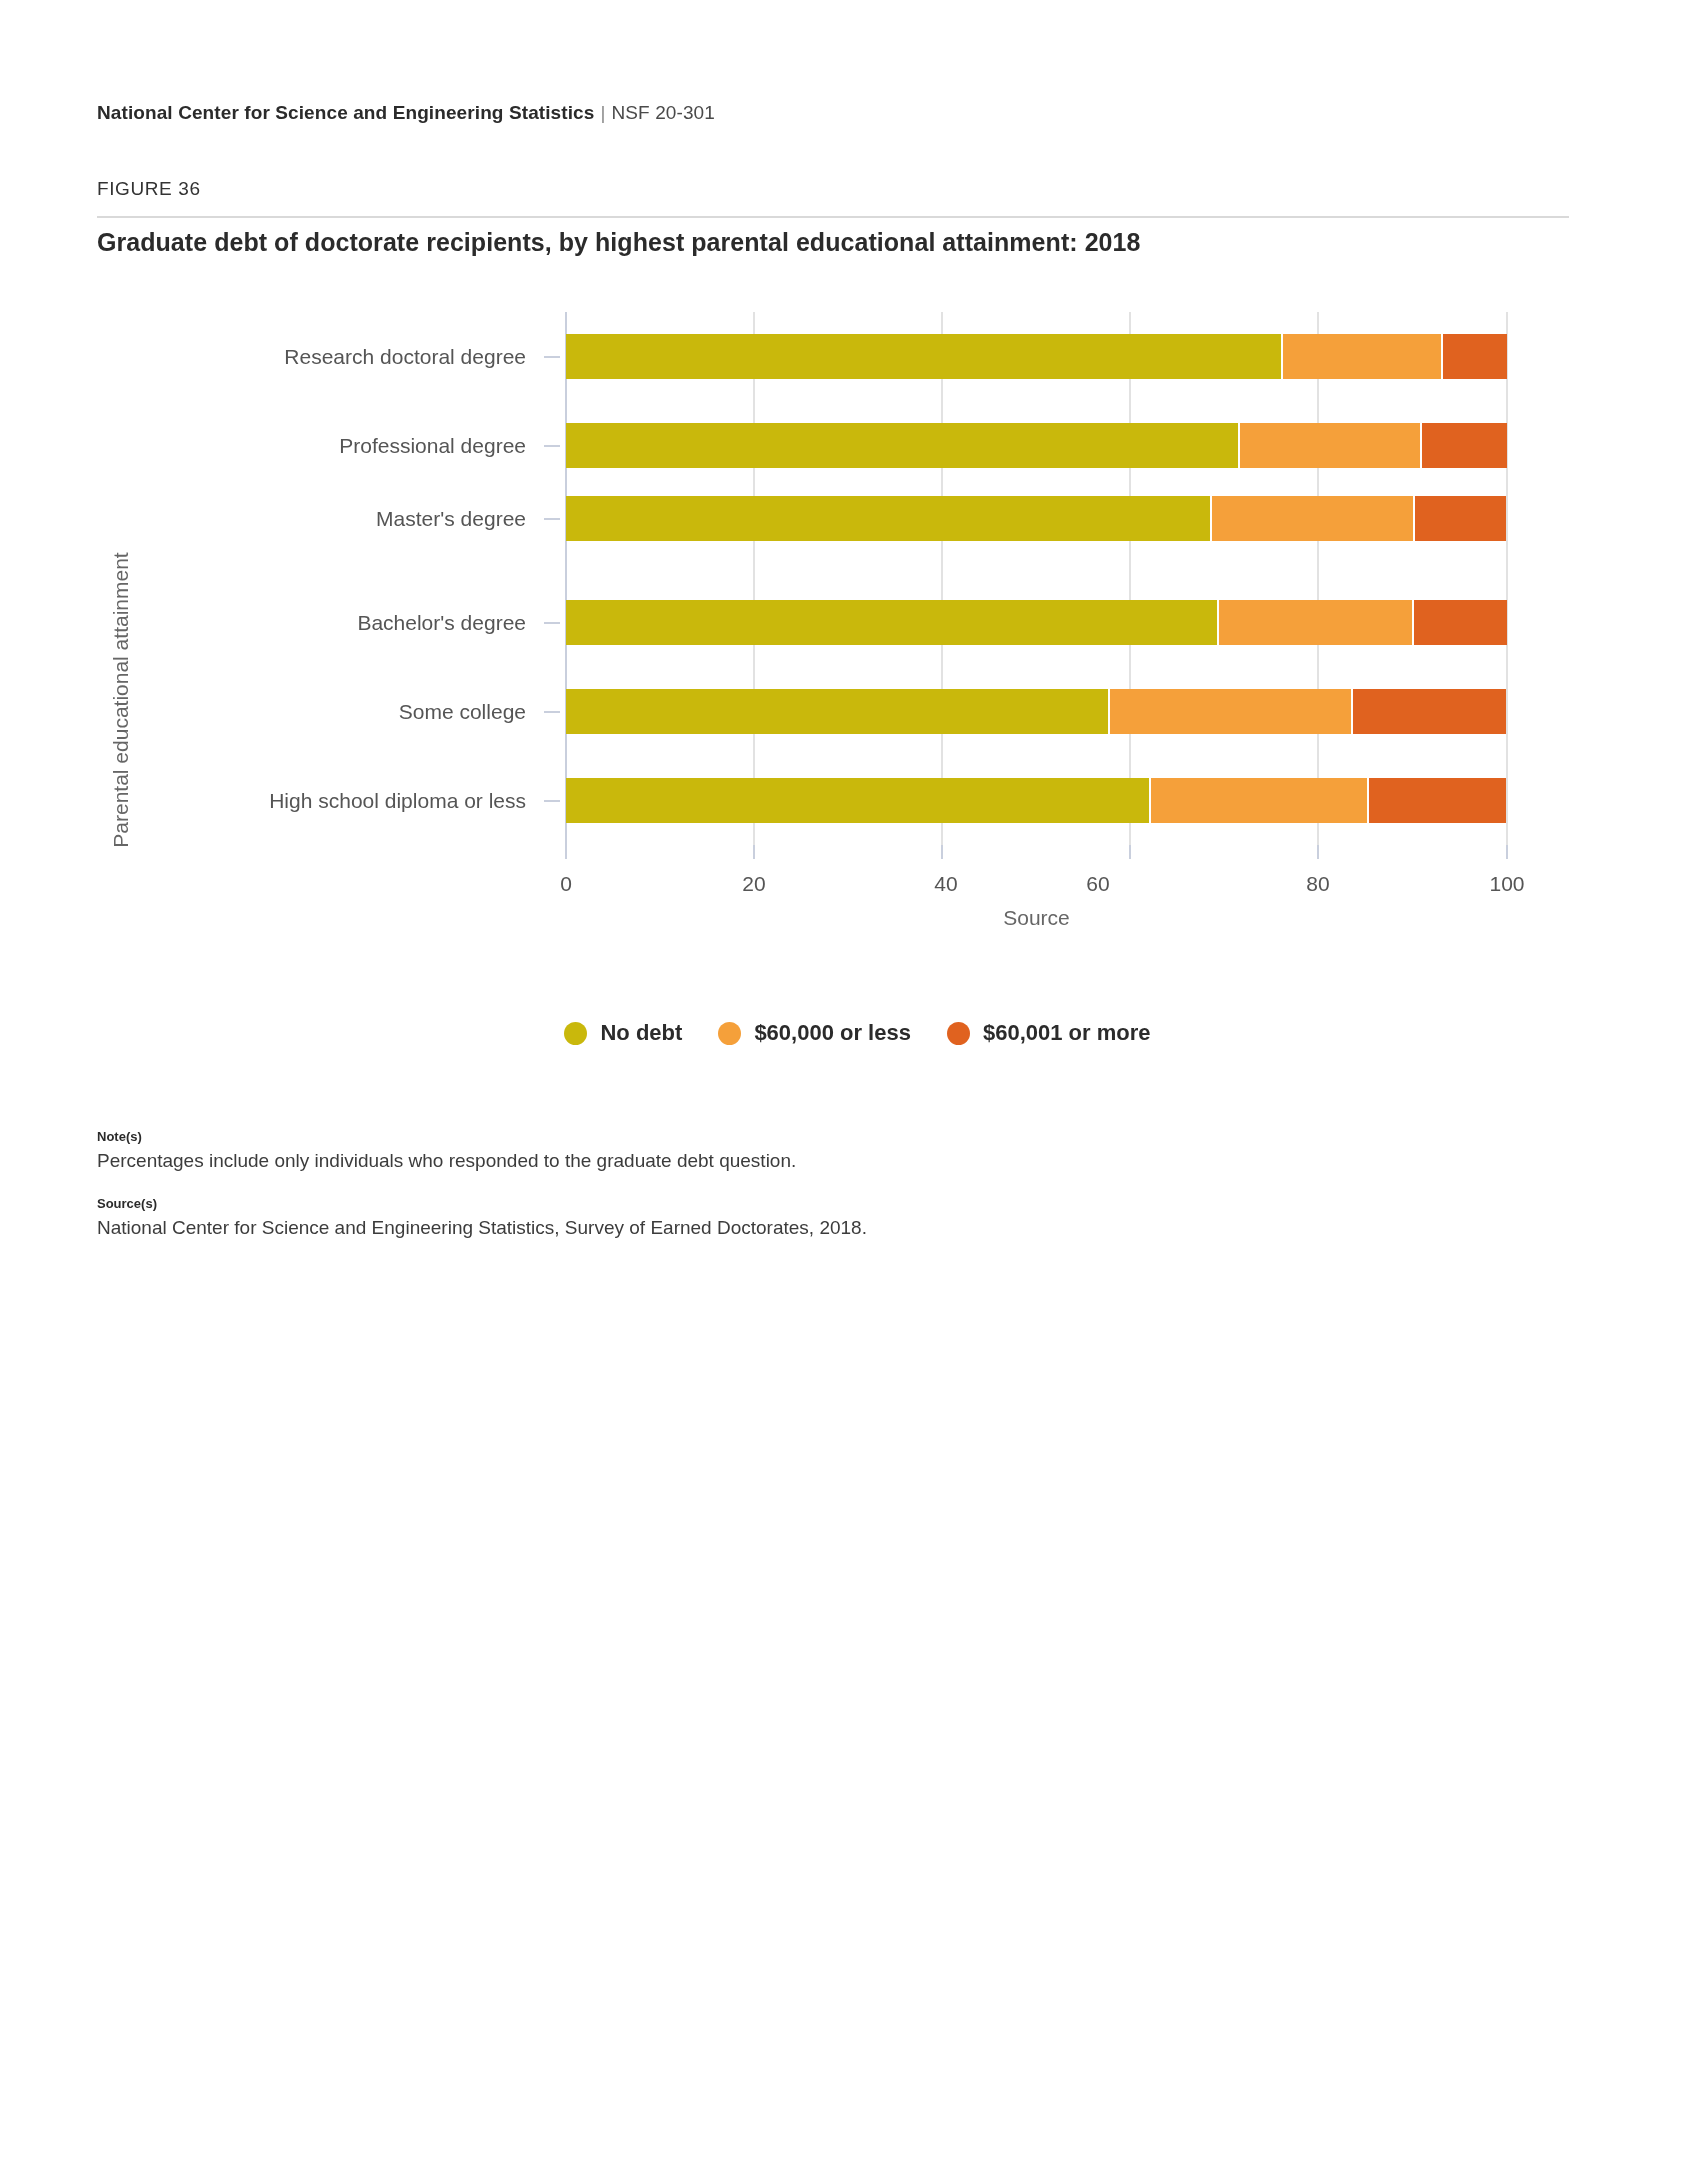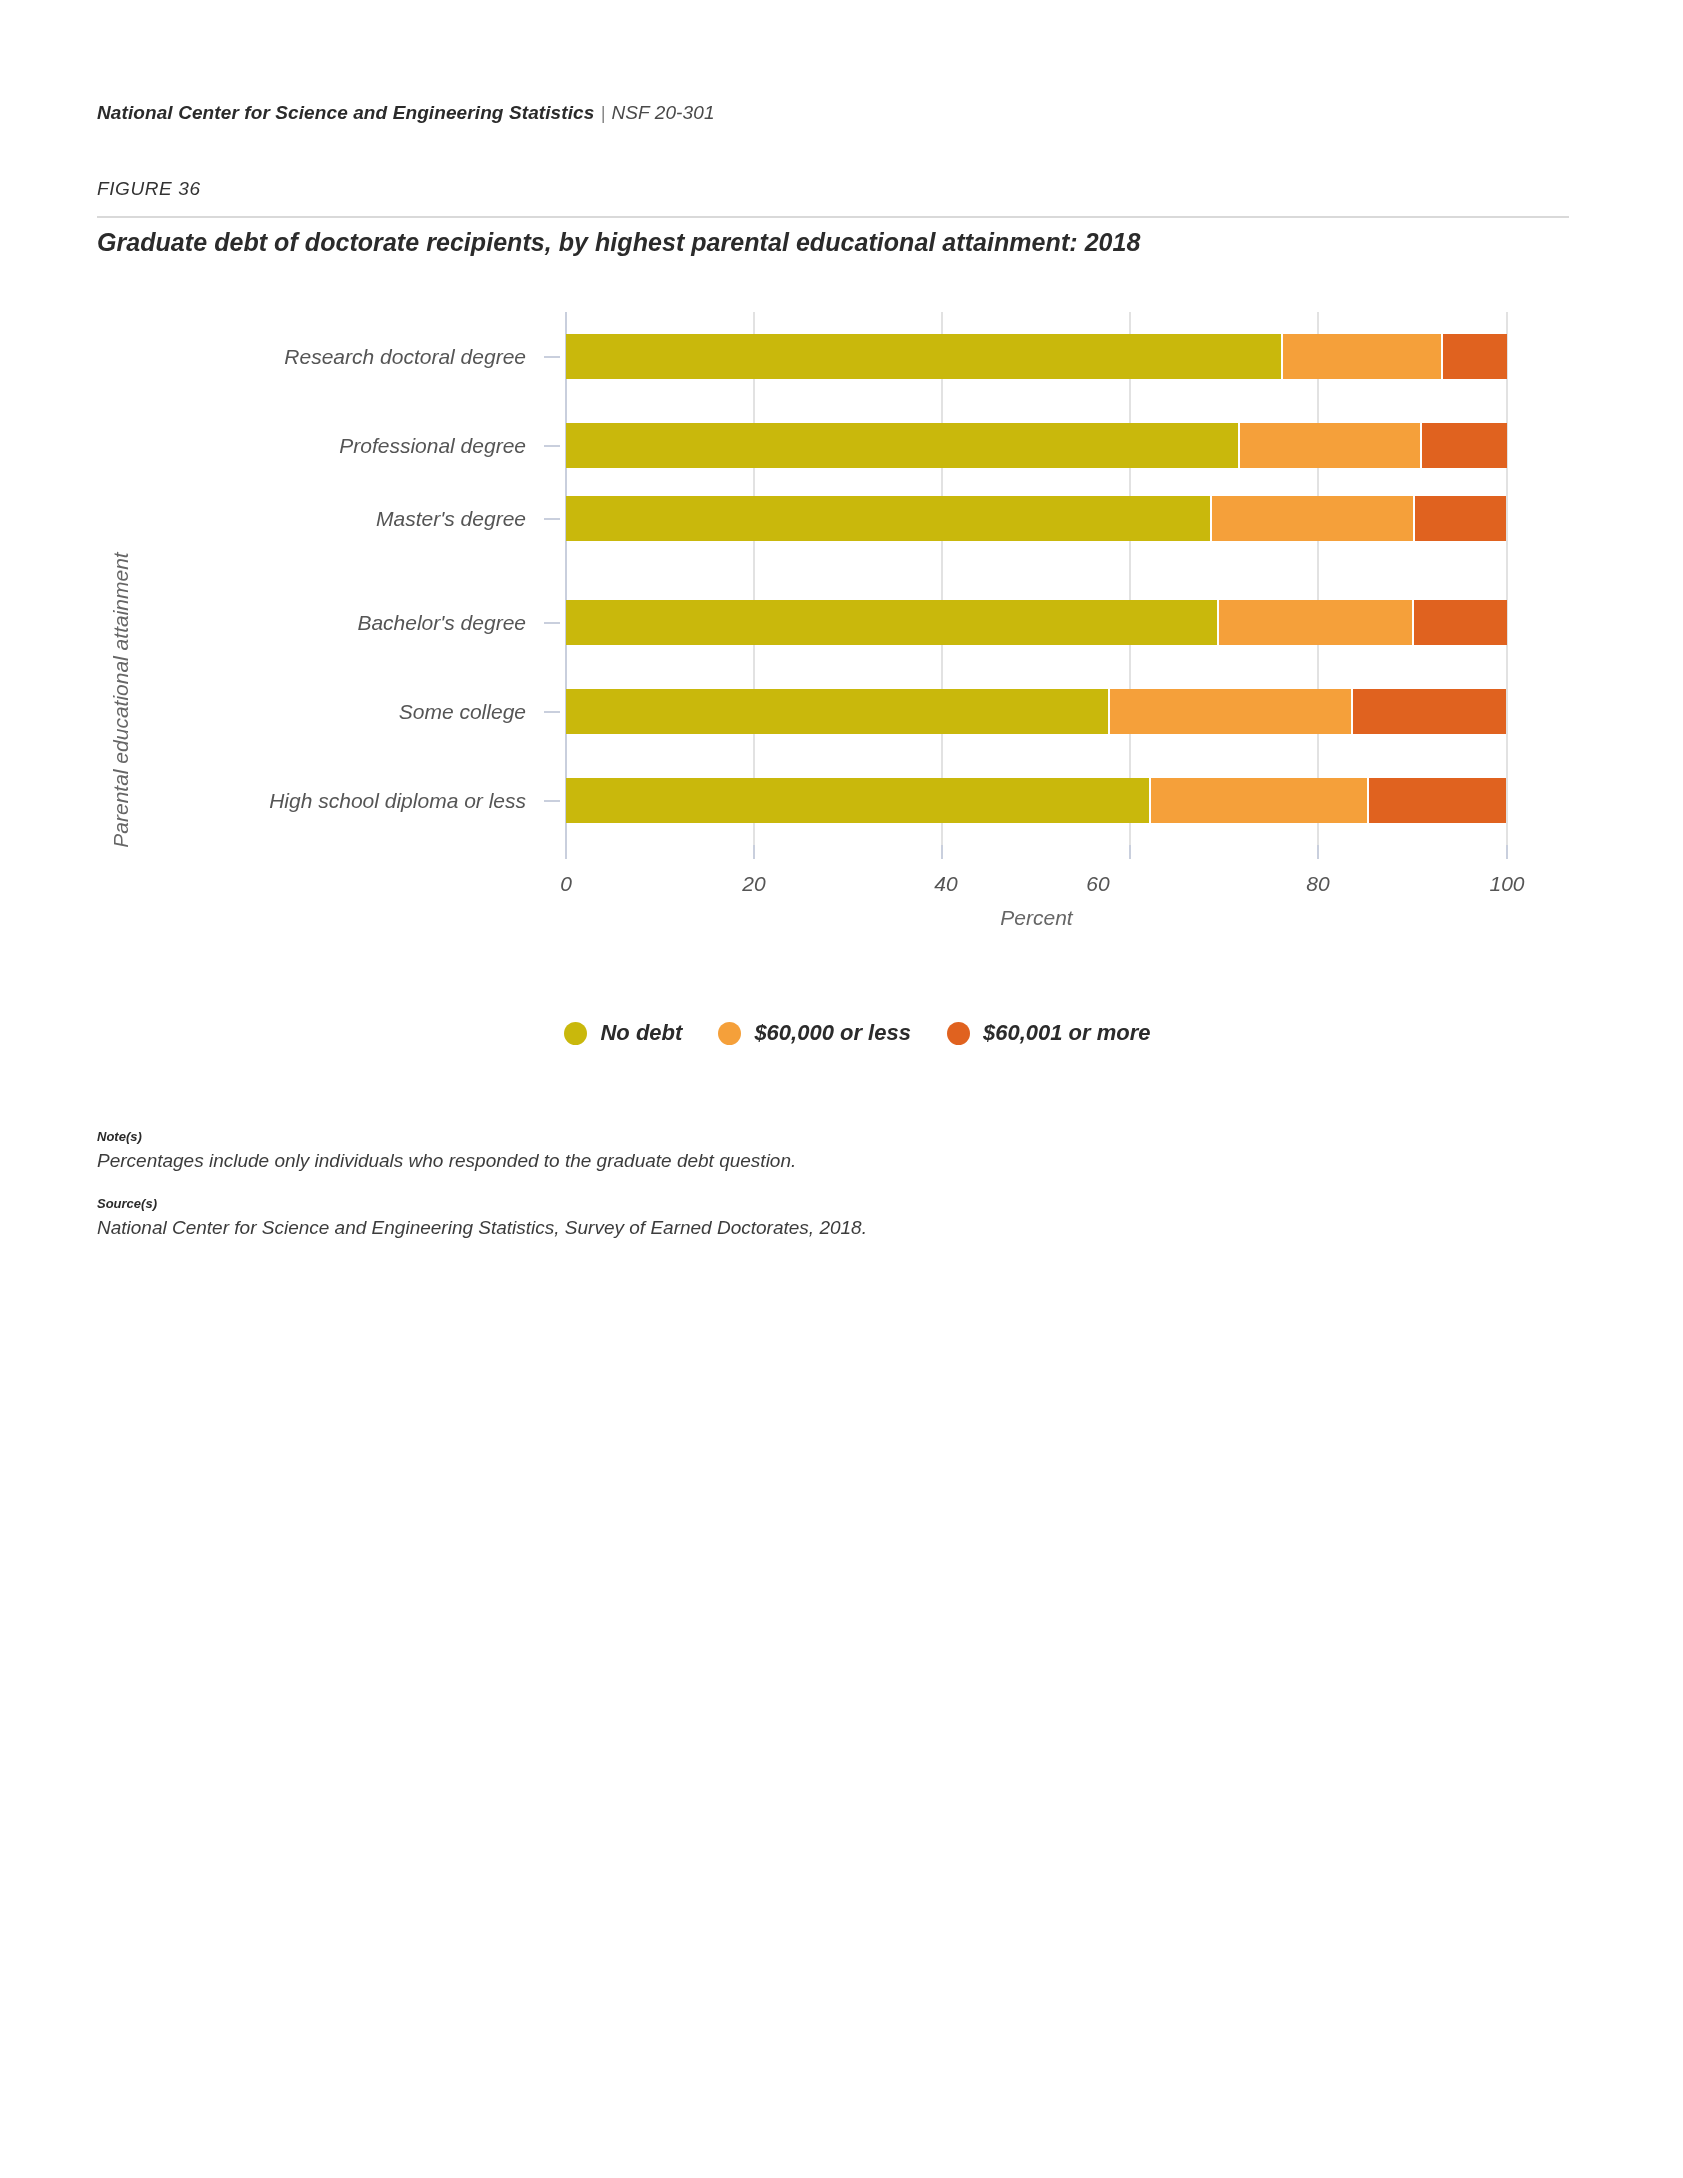--- a/index.html
+++ b/index.html
@@ -14,21 +14,20 @@
     color: #333333;
     position: relative;
     overflow: hidden;
   }
 
   .page {
     position: absolute;
     top: 0; left: 0;
     width: 1683px;
     height: 2158px;
-    font-style: italic;
   }
 
   
   .header {
     position: absolute;
     left: 97px;
     top: 102px;
     font-size: 19px;
     letter-spacing: 0.1px;
     white-space: nowrap;
@@ -313,21 +312,21 @@
         </div>
         <div class="row" style="top: 466px;">
           <div class="cat-tick"></div>
           <div class="cat-label">High school diploma or less</div>
           <div class="seg first" title="No debt: 62%" style="left: 0px; width: 583px; background: rgb(201, 184, 12);"></div>
           <div class="seg" title="$60,000 or less: 23.2%" style="left: 583px; width: 218px; background: rgb(245, 160, 58);"></div>
           <div class="seg" title="$60,001 or more: 14.8%" style="left: 801px; width: 139px; background: rgb(224, 98, 31);"></div>
         </div>
       </div>
 
-    <div class="axis-title-x">Percent</div>
+    <div class="axis-title-x">Source</div>
   </div>
 
   <div class="legend" id="legend">
       <div class="legend-item">
         <span class="legend-swatch" style="background: rgb(201, 184, 12);"></span>
         <span class="legend-text">No debt</span>
       </div>
       <div class="legend-item">
         <span class="legend-swatch" style="background: rgb(245, 160, 58);"></span>
         <span class="legend-text">$60,000 or less</span>

